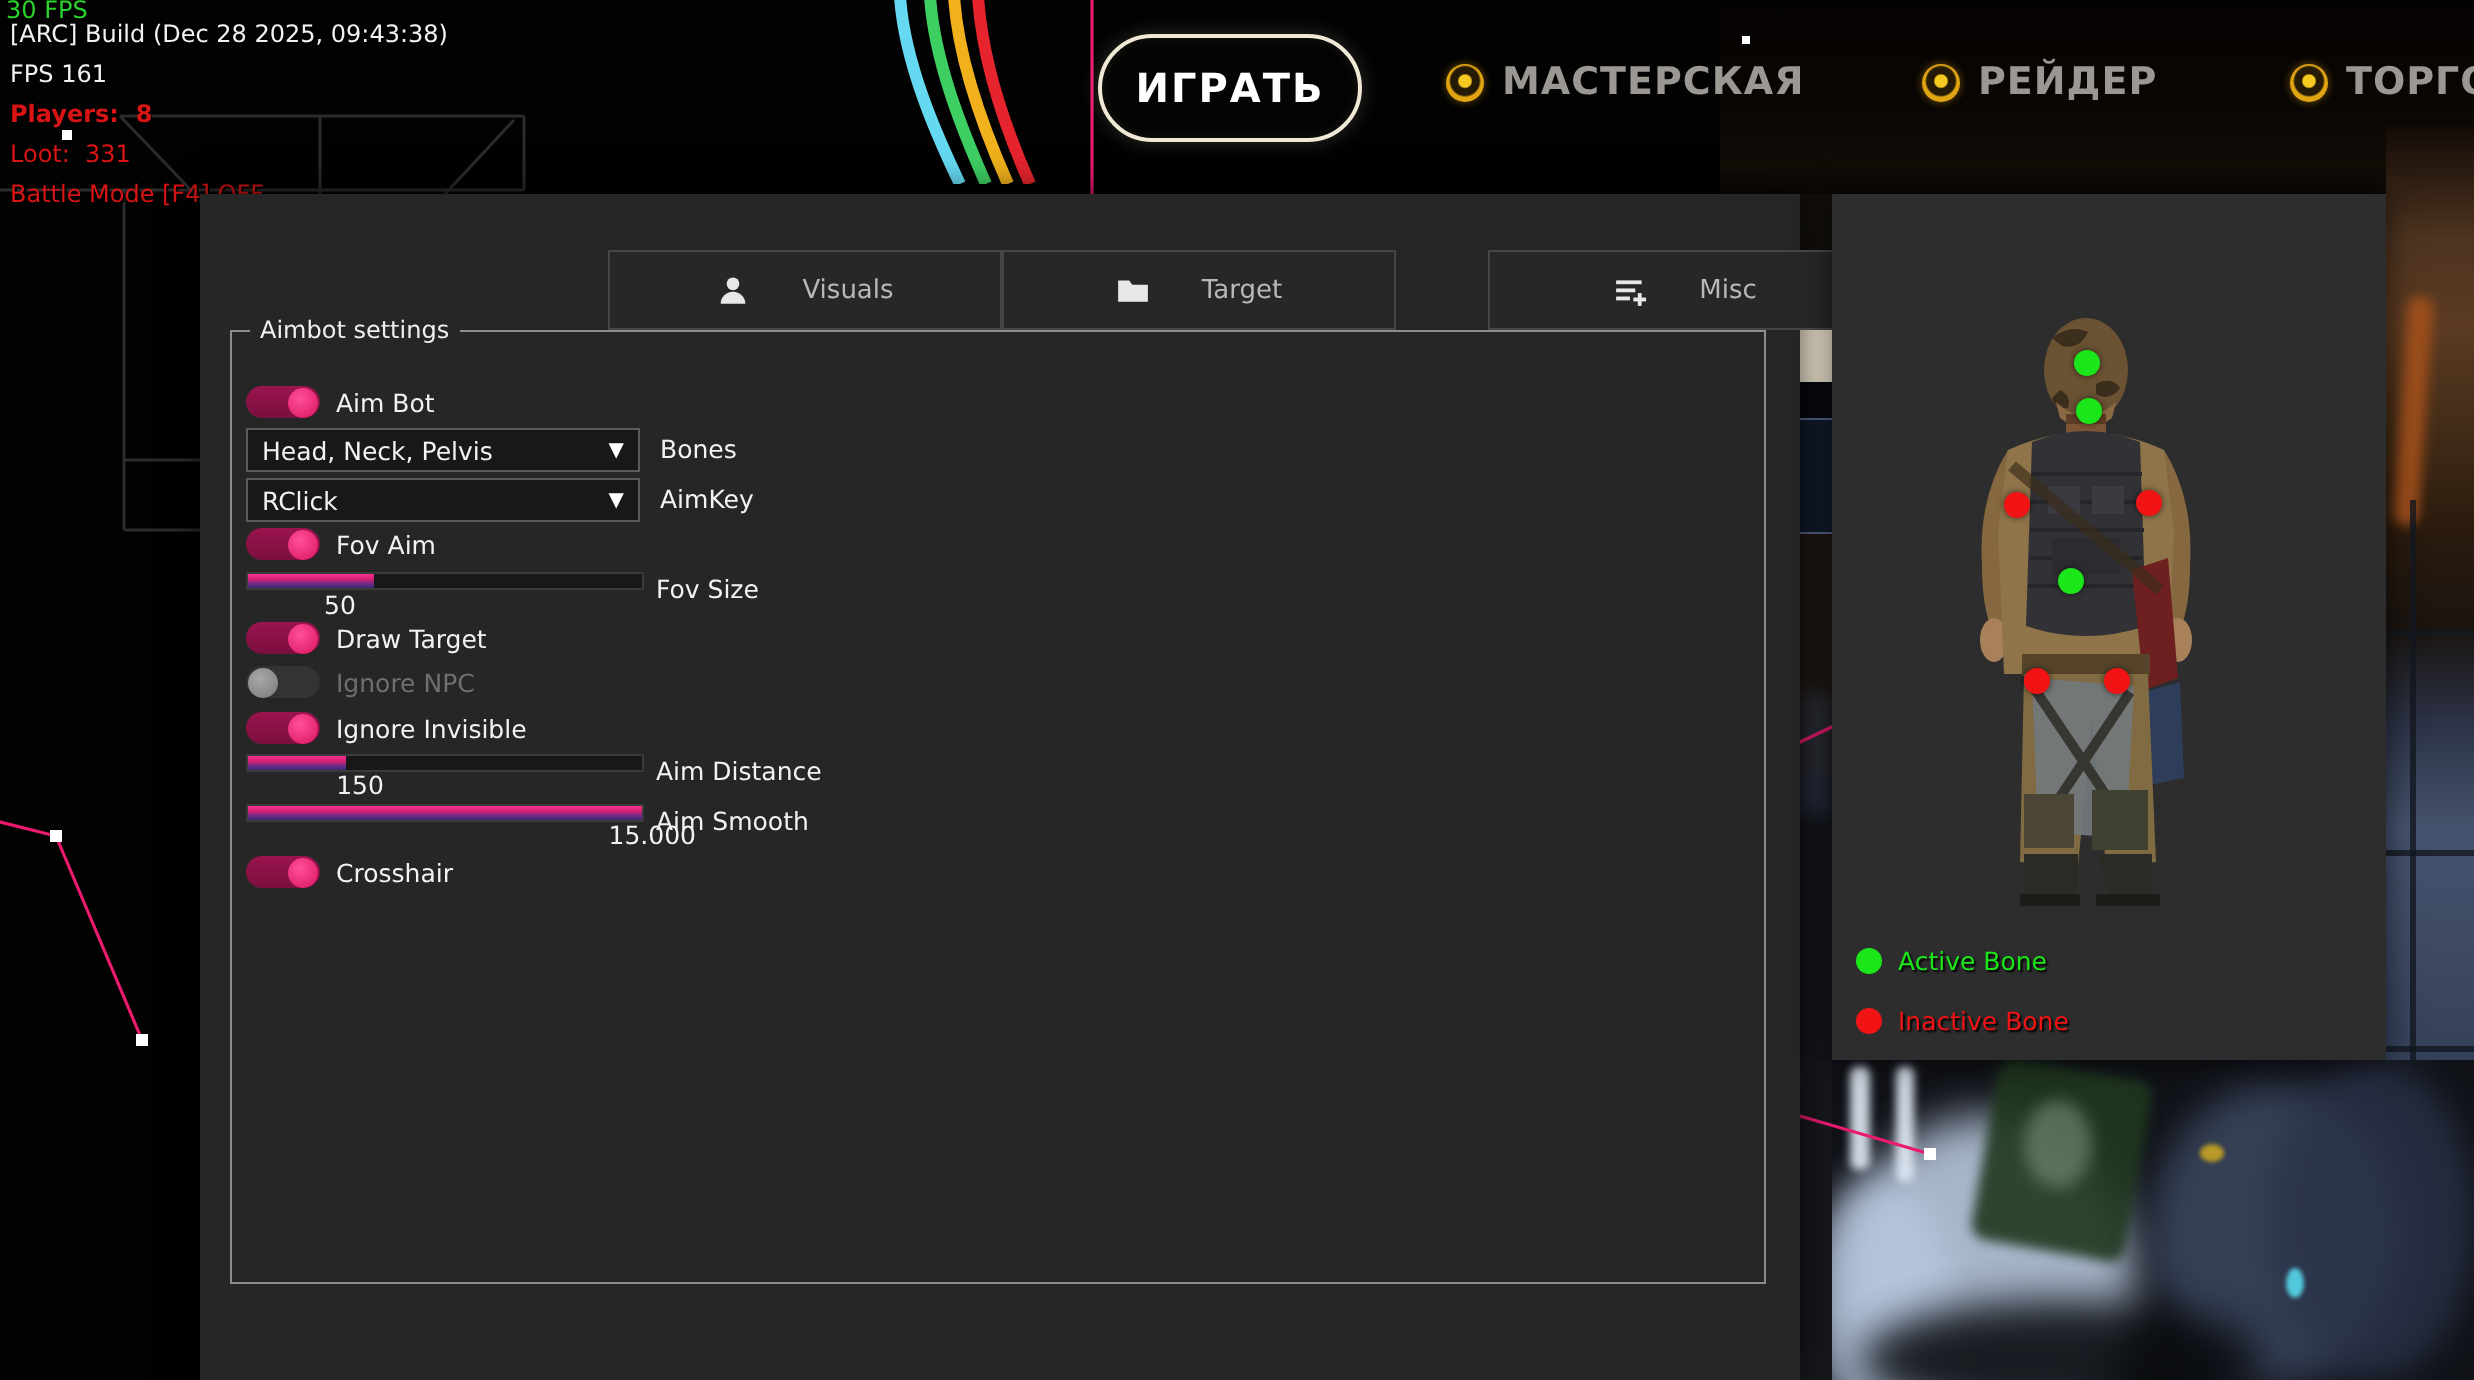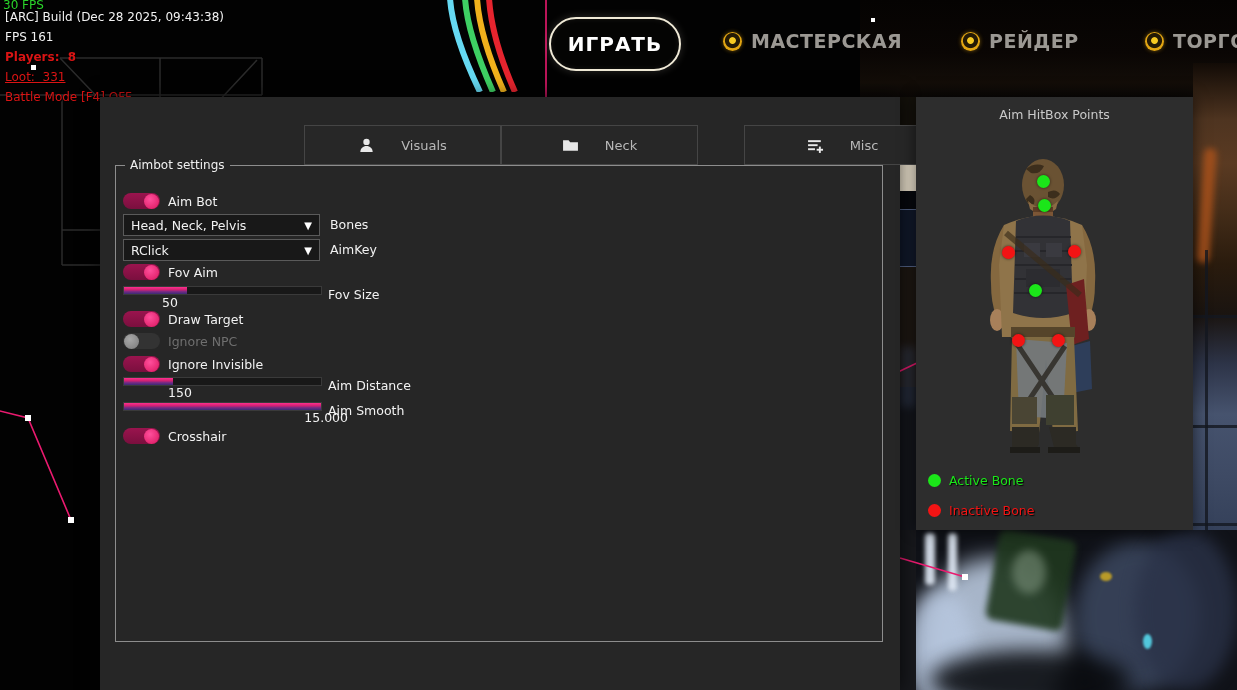--- a/index.html
+++ b/index.html
@@ -167,21 +167,21 @@
 <div class="esp-dot" style="left:25px;top:415px;width:6px;height:6px;"></div>
 <div class="esp-dot" style="left:68px;top:517px;width:6px;height:6px;"></div>
 <div class="esp-dot" style="left:962px;top:574px;width:6px;height:6px;"></div>
 <div class="esp-dot" style="left:871px;top:18px;width:4px;height:4px;"></div>
 <div class="esp-dot" style="left:31px;top:65px;width:5px;height:5px;"></div>
 
 <div class="hud hud-green" style="top:-2px;">30 FPS</div>
 <div class="hud hud-white" style="top:10px;">[ARC] Build (Dec 28 2025, 09:43:38)</div>
 <div class="hud hud-white" style="top:30px;">FPS 161</div>
 <div class="hud hud-red" style="top:50px;font-weight:bold;">Players:  8</div>
-<div class="hud hud-red" style="top:70px;text-decoration:underline;">Loot:  331</div>
+<div class="hud hud-red" style="top:70px;">Loot:  331</div>
 <div class="hud hud-red" style="top:90px;">Battle Mode [F4] OFF</div>
 
 <div class="abs" id="play-btn">
   <span>ИГРАТЬ</span>
 </div>
 <div class="nav-item" style="left:723px;">
   <span class="coin"></span>
   <span class="nav-label">МАСТЕРСКАЯ</span>
 </div>
 <div class="nav-item" style="left:961px;">
@@ -201,21 +201,21 @@
       <circle cx="8" cy="4.6" r="3" fill="#e8e8e8"></circle>
       <path d="M2.2 14c0-3.2 2.6-5.6 5.8-5.6s5.8 2.4 5.8 5.6z" fill="#e8e8e8"></path>
     </svg>
     <span class="tab-label">Visuals</span>
   </div>
 
   <div class="tab-box" style="left:401px;">
     <svg class="tab-ico" viewBox="0 0 16 16">
       <path d="M1 3h5.2l1.5 2H15v8H1z" fill="#e8e8e8"></path>
     </svg>
-    <span class="tab-label">Neck</span>
+    <span class="tab-label">Target</span>
   </div>
 
   <div class="tab-box" style="left:599px;margin-left:45px;">
     <svg class="tab-ico" viewBox="0 0 16 16">
       <g fill="#e8e8e8">
         <rect x="1" y="3" width="12" height="1.8"></rect>
         <rect x="1" y="6.8" width="9" height="1.8"></rect>
         <rect x="1" y="10.6" width="6.5" height="1.8"></rect>
         <rect x="11.2" y="9" width="1.8" height="6"></rect>
         <rect x="9.1" y="11.1" width="6" height="1.8"></rect>
@@ -283,21 +283,20 @@
   <div class="slider-value" style="left:140px;top:313px;width:108px;text-align:right;">15.000</div>
   <span class="side-label" style="left:228px;top:306px;">Aim Smooth</span>
 
   <div class="toggle on" style="left:23px;top:331px;">
       <div class="knob"></div>
     </div>
   <span class="ctl-label abs" style="left:68px;top:332px;">Crosshair</span>
 </div>
 
 <div class="abs" id="hitbox-panel">
-  <div id="hitbox-title">Aim HitBox Points</div>
 
   <svg class="abs" style="left:0;top:0;" width="277" height="433" viewBox="0 0 277 433">
 
     <path d="M88,128 Q73,152 75,186 Q75,206 80,218 L96,214 Q90,178 95,148 Z" fill="#85683f"></path>
     <path d="M166,128 Q181,152 179,186 Q179,206 174,218 L158,214 Q164,178 159,148 Z" fill="#85683f"></path>
     <ellipse cx="81" cy="223" rx="7" ry="11" fill="#a8805a"></ellipse>
     <ellipse cx="173" cy="223" rx="7" ry="11" fill="#a8805a"></ellipse>
 
     <path d="M88,128 Q127,110 166,128 L171,168 L168,240 L86,240 L83,168 Z" fill="#8f744a"></path>
 

